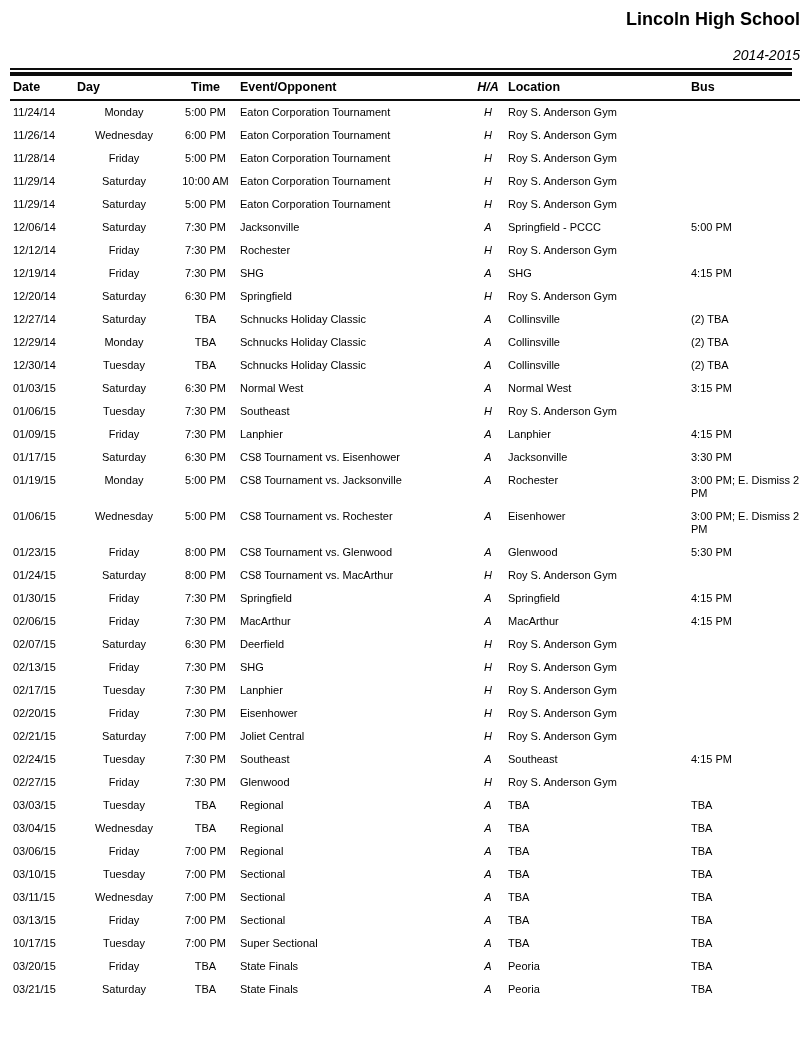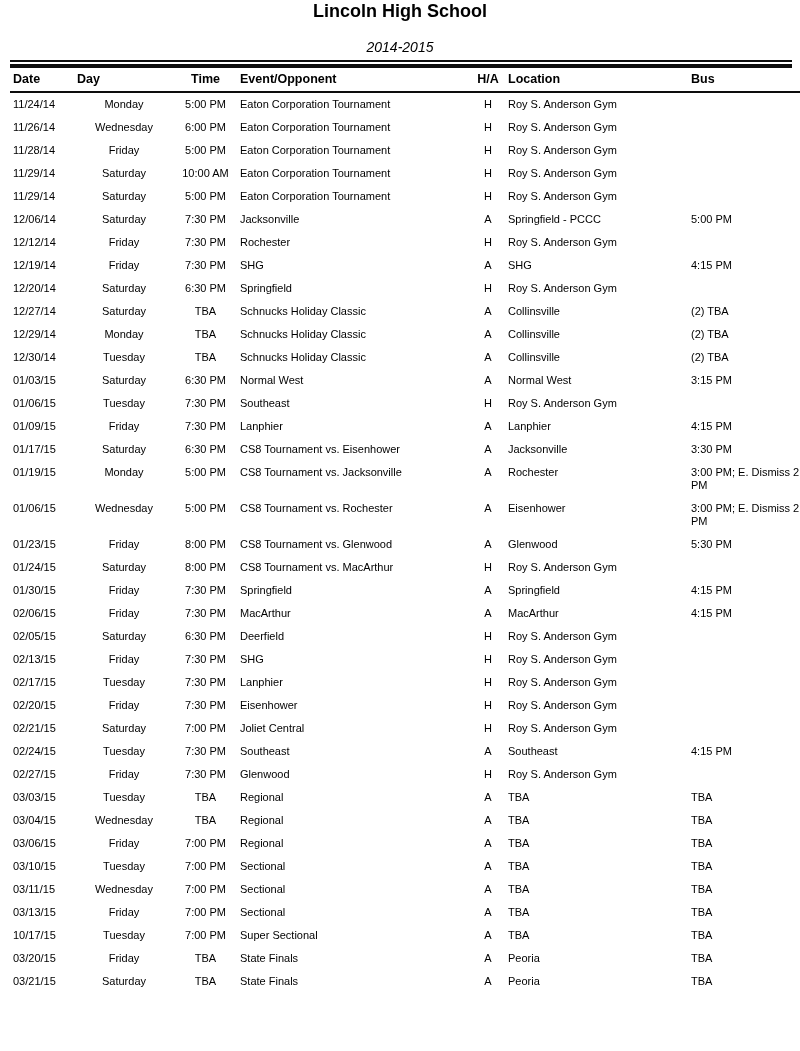--- a/index.html
+++ b/index.html
@@ -10,22 +10,22 @@
     font-family: "Liberation Sans", "DejaVu Sans", sans-serif;
   }
   .page {
     width: 800px;
     height: 1051px;
     background: #ffffff;
     overflow: hidden;
     position: relative;
   }
   .titles {
-    text-align: center;
-    padding-top: 0;
+    text-align: right;
+    padding-top: 8px;
   }
   .school {
     font-size: 18px;
     font-weight: bold;
     line-height: 1.25;
   }
   .doc-title {
     font-size: 21px;
     font-weight: bold;
     line-height: 1.15;
@@ -67,21 +67,21 @@
     line-height: 13px;
     padding: 5px 3px;
     vertical-align: top;
     word-wrap: break-word;
   }
   
   .c0 { width: 58px;  text-align: left; margin-left: 48px; }
   .c1 { width: 94px;  text-align: center; }
   .c2 { width: 57px;  text-align: center; }
   .c3 { width: 228px; text-align: left; }
-  .c4 { width: 28px;  text-align: center; }
+  .c4 { width: 28px;  text-align: center; font-style: italic; }
   .c5 { width: 177px; text-align: left; }
   .c6 { width: 140px; text-align: left; }
   td.c0, th.c0 { padding-left: 16px; }
   th.c1 { text-align: left; padding-left: 15px; margin-left: 16px; }
   td.c3, th.c3 { padding-left: 4px; }
   td.c5, th.c5 { padding-left: 5px; }
   td.c6, th.c6 { padding-left: 4px; }
 </style>
 </head>
 <body>
@@ -299,21 +299,21 @@
         <tr>
           <td class="c0">02/06/15</td>
           <td class="c1">Friday</td>
           <td class="c2">7:30 PM</td>
           <td class="c3">MacArthur</td>
           <td class="c4">A</td>
           <td class="c5">MacArthur</td>
           <td class="c6">4:15 PM</td>
         </tr>
         <tr>
-          <td class="c0">02/05/15</td>
+          <td class="c0">02/07/15</td>
           <td class="c1">Saturday</td>
           <td class="c2">6:30 PM</td>
           <td class="c3">Deerfield</td>
           <td class="c4">H</td>
           <td class="c5">Roy S. Anderson Gym</td>
           <td class="c6"></td>
         </tr>
         <tr>
           <td class="c0">02/13/15</td>
           <td class="c1">Friday</td>

